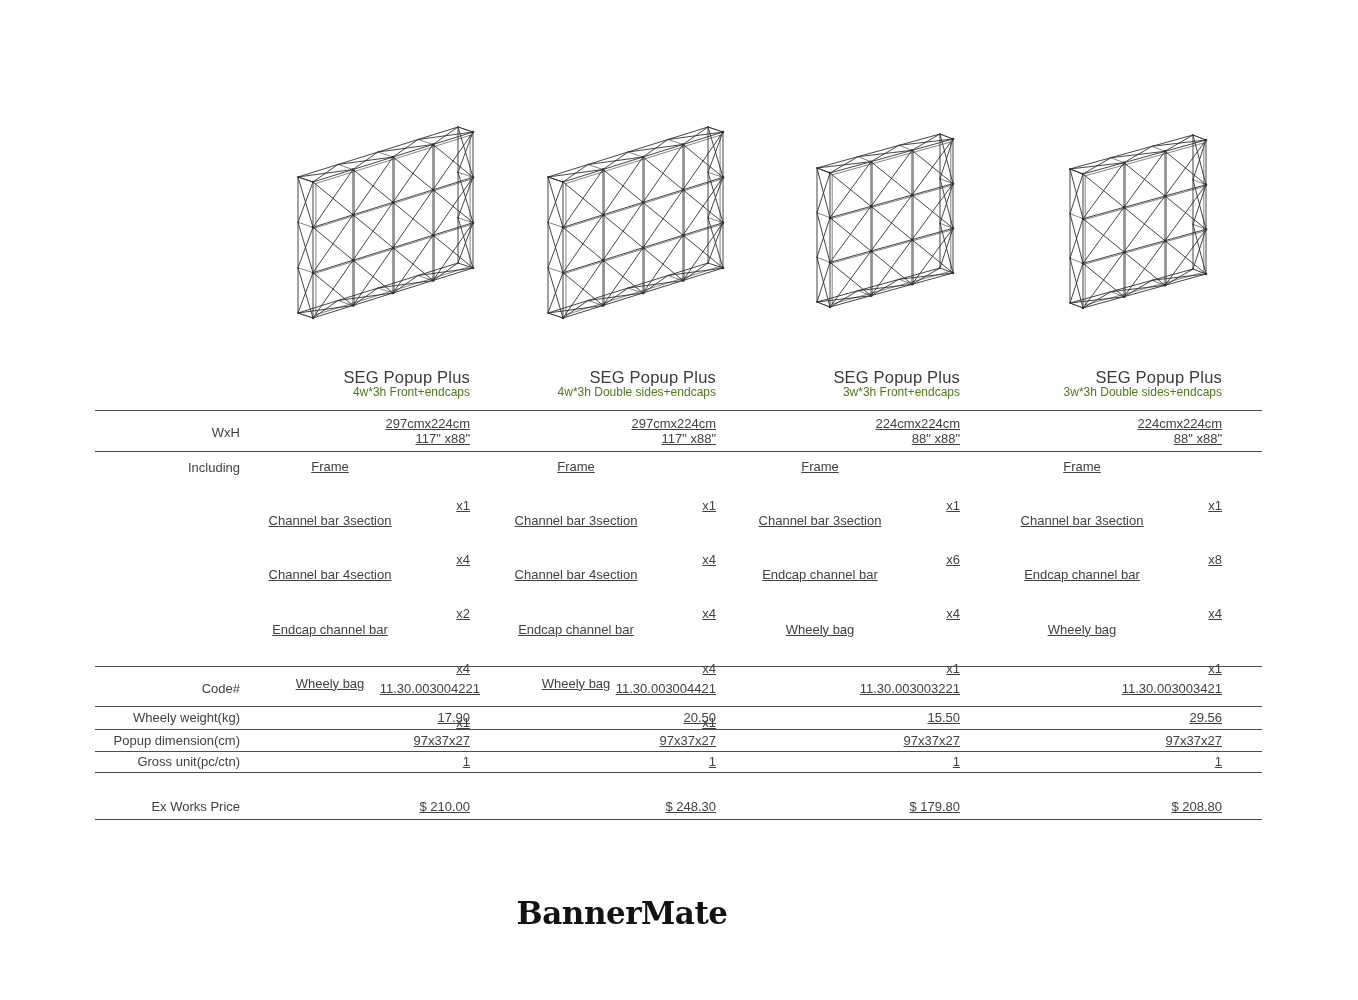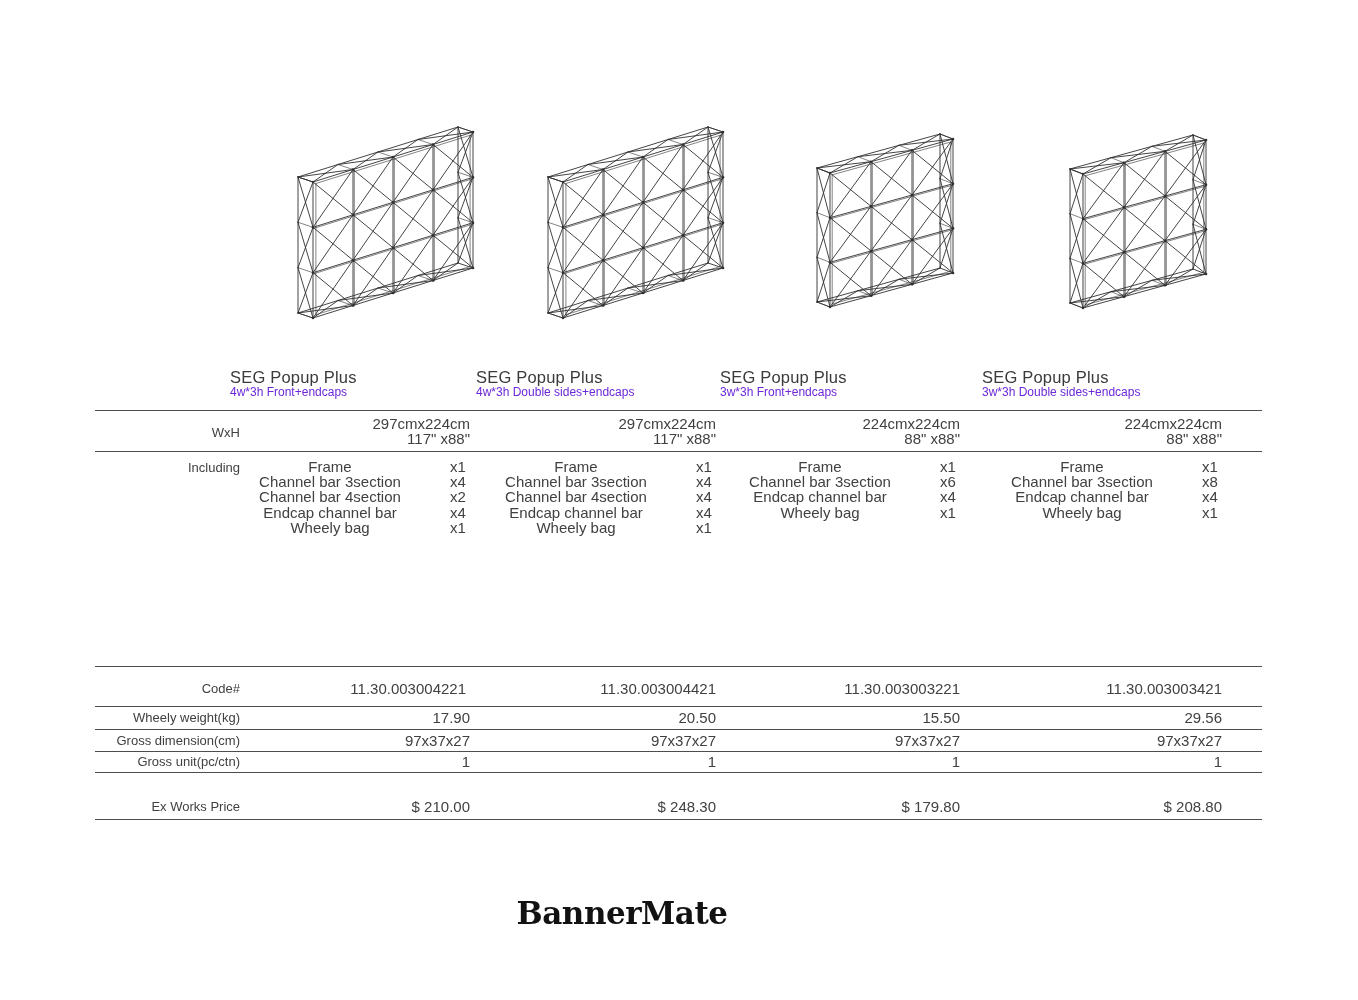--- a/index.html
+++ b/index.html
@@ -2,30 +2,30 @@
 <html><head>
 <meta charset="utf-8">
 <style>
   html,body{margin:0;padding:0;background:#ffffff;}
   .canvas{
     position:relative;width:1358px;height:1000px;background:var(--bg,#ffffff);
     font-family:"Liberation Sans",sans-serif;color:var(--text,#414141);overflow:hidden;
   }
   .frame{position:absolute;}
   .frame svg{width:100%;height:100%;display:block;}
-  .phead{position:absolute;width:240px;}
+  .phead{position:absolute;width:240px;text-align:right;}
   .ptitle{font-size:16.5px;line-height:18px;color:#3a3a3a;letter-spacing:0.2px;}
-  .psub{font-size:12px;line-height:13px;color:#6d28d9;}
+  .psub{font-size:12px;line-height:13px;color:#4d7c0f;}
   .rule{position:absolute;left:95px;width:1167px;height:1px;background:var(--rule,#4d4d4d);}
   .rowlabel{position:absolute;left:95px;width:145px;text-align:right;font-size:13px;line-height:15px;}
-  .cell{position:absolute;width:240px;text-align:right;font-size:15px;line-height:15px;}
+  .cell{position:absolute;width:240px;text-align:right;font-size:13px;line-height:15px;text-decoration:underline;}
   .inc{line-height:15.2px;}
   .inc-row{display:flex;}
   .inc-name{flex:1;text-align:center;white-space:nowrap;}
-  .inc-qty{width:40px;box-sizing:border-box;padding-left:20px;text-align:left;}
+  .inc-qty{width:40px;box-sizing:border-box;padding-left:20px;text-align:right;margin-top:39px;}
   .logo{
     position:absolute;left:0;top:897px;width:1244px;text-align:center;
     font-family:"DejaVu Serif",serif;font-weight:700;font-size:31px;line-height:32px;
     color:var(--logo,#121212);letter-spacing:-0.5px;
   }
 </style>
 </head>
 <body>
 
 <div class="canvas" style="--bg: #ffffff; --text: #414141; --rule: #4d4d4d; --logo: #121212;">
@@ -498,21 +498,21 @@
   <div class="rule" style="top:706px"></div>
   <div class="rule" style="top:729px"></div>
   <div class="rule" style="top:751px"></div>
   <div class="rule" style="top:772px"></div>
   <div class="rule" style="top:819px"></div>
 
   <div class="rowlabel" style="top:425px">WxH</div>
   <div class="rowlabel" style="top:460px">Including</div>
   <div class="rowlabel" style="top:681px">Code#</div>
   <div class="rowlabel" style="top:710px">Wheely weight(kg)</div>
-  <div class="rowlabel" style="top:733px">Gross dimension(cm)</div>
+  <div class="rowlabel" style="top:733px">Popup dimension(cm)</div>
   <div class="rowlabel" style="top:754px">Gross unit(pc/ctn)</div>
   <div class="rowlabel" style="top:799px">Ex Works Price</div>
 
   <div class="cell" style="left:230px;top:416px">
     <div>297cmx224cm</div>
     <div>117" x88"</div>
   </div>
   <div class="cell" style="left:476px;top:416px">
     <div>297cmx224cm</div>
     <div>117" x88"</div>
@@ -600,21 +600,21 @@
       <div class="inc-row">
         <span class="inc-name">Endcap channel bar</span>
         <span class="inc-qty">x4</span>
       </div>
       <div class="inc-row">
         <span class="inc-name">Wheely bag</span>
         <span class="inc-qty">x1</span>
       </div>
     </div>
 
-  <div class="cell" style="left:226px;top:681px">11.30.003004221</div>
+  <div class="cell" style="left:240px;top:681px">11.30.003004221</div>
   <div class="cell" style="left:476px;top:681px">11.30.003004421</div>
   <div class="cell" style="left:720px;top:681px">11.30.003003221</div>
   <div class="cell" style="left:982px;top:681px">11.30.003003421</div>
 
   <div class="cell" style="left:230px;top:710px">17.90</div>
   <div class="cell" style="left:476px;top:710px">20.50</div>
   <div class="cell" style="left:720px;top:710px">15.50</div>
   <div class="cell" style="left:982px;top:710px">29.56</div>
 
   <div class="cell" style="left:230px;top:733px">97x37x27</div>

